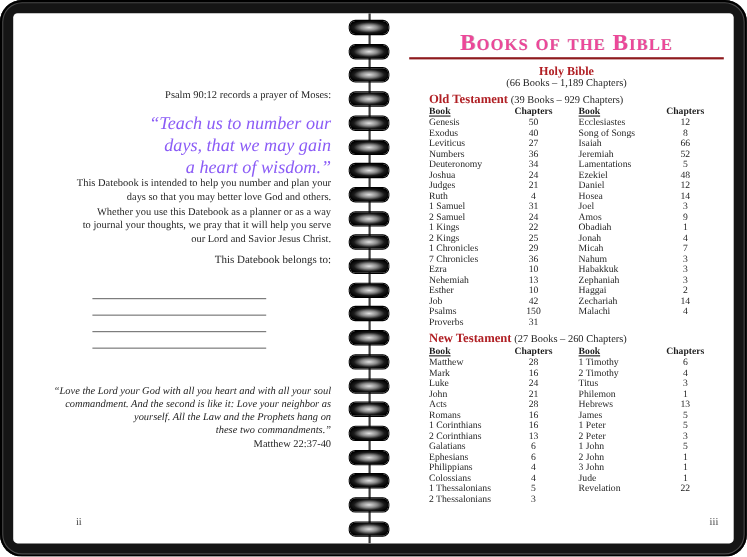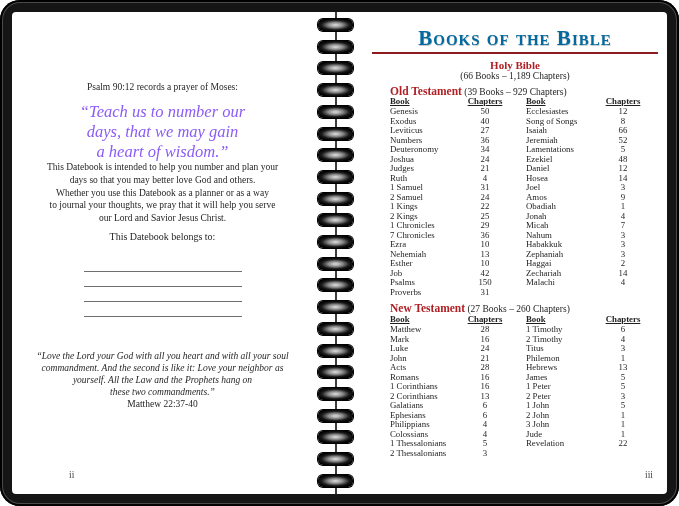--- a/index.html
+++ b/index.html
@@ -8,55 +8,55 @@
   .screen{position:absolute;inset:12px;background:#fff;border-radius:4px;overflow:hidden;}
 
   
   .gutter-line{position:absolute;left:323px;top:0;bottom:0;width:2px;background:#3d3d3d;}
   .coil{position:absolute;width:35px;height:12px;left:306px;border-radius:5px;
         background:radial-gradient(ellipse 55% 55% at 50% 50%, #e0e0e0 0%, #8a8a8a 38%, #1a1a1a 72%, #000 100%);
         box-shadow:0 0 0 1px #000;}
 
   
   .page-left{position:absolute;left:12px;top:0;width:288px;height:100%;text-align:center;}
-  .pl-block{position:absolute;left:0;right:11px;}
+  .pl-block{position:absolute;left:0;right:11px;text-align:right;}
   .intro{top:70px;font-size:9.5px;}
   .script-quote{top:90px;font-size:16.5px;line-height:20px;font-style:italic;font-family:Liberation Serif, serif;color:#8b5cf6;}
   .para{top:149px;font-size:9.5px;line-height:12.8px;}
   .belongs{top:219px;font-size:10px;}
   .write-lines{top:245px;}
   .write-line{height:14px;width:158px;margin:0 auto;border-bottom:1px solid #6f6f6f;}
   .commandment{top:338px;font-size:9.5px;line-height:12px;}
   .cmd-quote{font-style:italic;}
   .pagenum{position:absolute;font-size:9.5px;color:#444;}
   .pagenum.left{left:14px;bottom:14px;margin-left:43px;}
   .pagenum.right{right:14px;bottom:14px;}
 
   
   .page-right{position:absolute;left:360px;top:0;width:286px;height:100%;}
   .pr-block{position:absolute;left:0;right:0;}
   .bp-title{top:14px;text-align:center;font-variant:small-caps;font-weight:700;font-size:21px;
-            letter-spacing:1px;color:#0369a1;text-shadow:0.5px 0.5px 0 #c9c9c9;}
+            letter-spacing:1px;color:#ec4899;text-shadow:0.5px 0.5px 0 #c9c9c9;}
   .bp-rule{top:40px;height:2px;background:#8e1b1e;}
   .holy{top:47px;text-align:center;}
   .holy .h-title{font-size:11px;font-weight:700;color:#b01f24;}
   .holy .h-sub{font-size:9.5px;}
   .sect-heading{left:18px;right:0;text-align:left;font-size:9.5px;}
   .sect-heading .red{color:#b01f24;font-weight:700;font-size:11.5px;}
   .ot-heading{top:73px;}
   .nt-heading{top:290px;}
   .btable{left:18px;right:4px;display:flex;font-size:8.8px;line-height:9.5px;}
   .ot-table{top:85px;}
   .nt-table{top:303px;}
   .pair{display:flex;flex-direction:column;}
   .pair.p1{width:124px;margin-right:12px;}
   .pair.p2{width:128px;}
   .thead{display:flex;font-weight:700;height:10px;}
   .thead .hbook{width:66px;text-align:left;text-decoration:underline;}
-  .thead .hchap{flex:1;text-align:center;text-decoration:underline;}
+  .thead .hchap{flex:1;text-align:center;}
   .trow{display:flex;}
   .tbook{width:66px;text-align:left;white-space:nowrap;}
   .tchap{flex:1;text-align:center;}
 </style>
 </head>
 <body>
 
 <div class="frame">
   <div class="screen">
 

